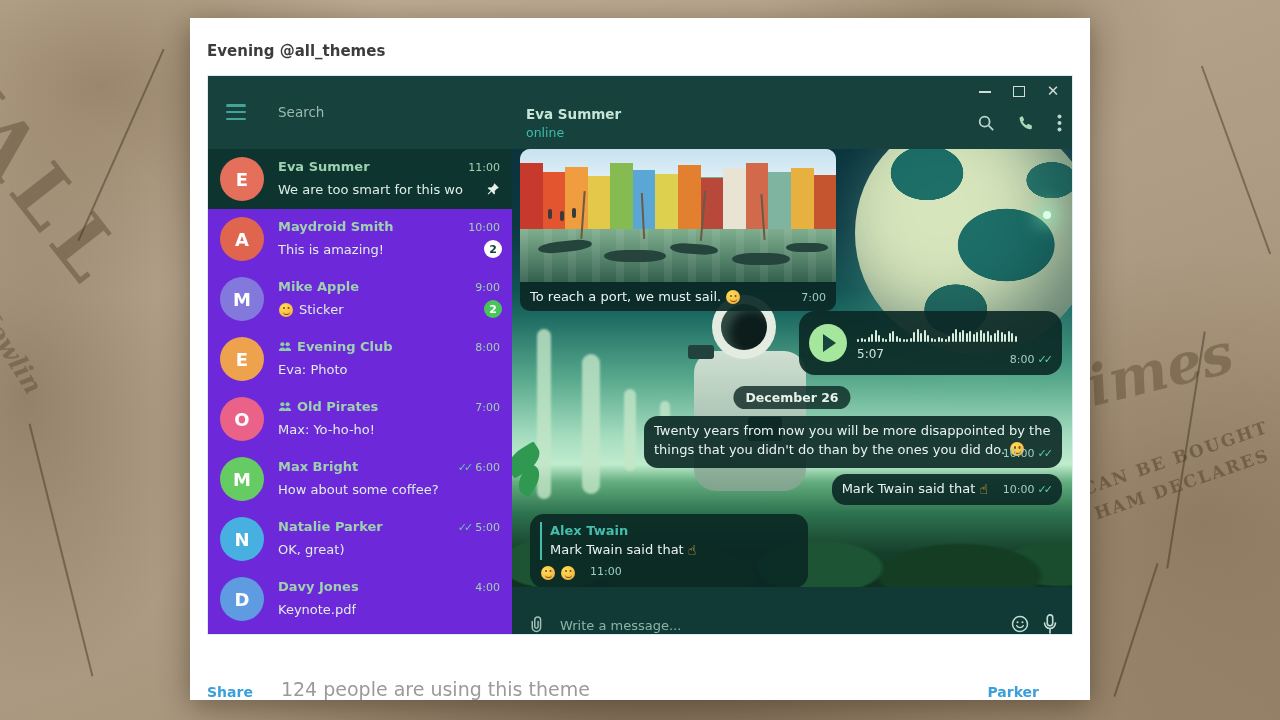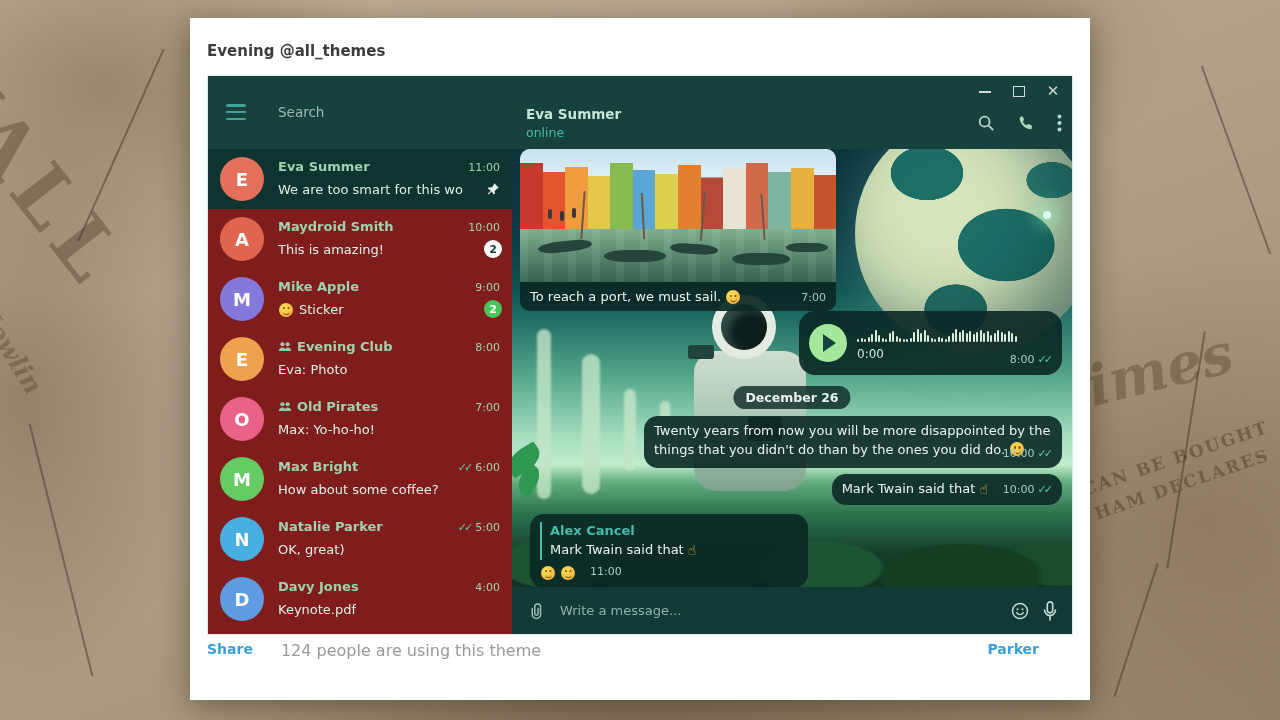--- a/index.html
+++ b/index.html
@@ -23,32 +23,32 @@
   .crack{position:absolute;background:rgba(58,44,28,.45);}
   .ck1{left:120px;top:40px;width:2px;height:210px;transform:rotate(24deg);}
   .ck2{left:60px;top:420px;width:2px;height:260px;transform:rotate(-14deg);}
   .ck3{left:1185px;top:330px;width:2px;height:240px;transform:rotate(9deg);}
   .ck4{left:1235px;top:60px;width:2px;height:200px;transform:rotate(-20deg);}
   .ck5{left:1135px;top:560px;width:2px;height:140px;transform:rotate(18deg);}
 
   
   .dialog{position:absolute;left:190px;top:18px;width:900px;height:682px;background:#ffffff;box-shadow:0 6px 28px rgba(40,28,14,.45);}
   .dialog-title{position:absolute;left:17px;top:24px;font-size:15px;font-weight:bold;color:#3c3c3c;}
-  .footer{position:absolute;left:0;right:0;bottom:0;height:59px;display:flex;align-items:flex-start;padding:0 17px;box-sizing:border-box;background:#fff;}
+  .footer{position:absolute;left:0;right:0;bottom:0;height:59px;display:flex;align-items:flex-end;padding:0 17px;box-sizing:border-box;background:#fff;}
   .link{color:#3ba0d9;font-weight:bold;font-size:14px;cursor:pointer;}
   .share{margin-right:28px;}
-  .usage{color:#9a9a9a;font-size:16px;}
+  .usage{color:#9a9a9a;font-size:19px;}
   .cancel{margin-left:auto;margin-right:34px;}
   .apply-btn{width:151px;height:35px;background:#42a9e2;border:none;border-radius:4px;color:#fff;font-weight:bold;font-size:14px;font-family:inherit;cursor:pointer;}
 
   
   .preview{position:absolute;left:17px;top:57px;width:866px;height:560px;display:flex;overflow:hidden;background:#1e4c47;border:1px solid #dcedf4;box-sizing:border-box;}
 
   
-  .sidebar{position:relative;width:304px;flex:0 0 304px;background:#7f1d1d;}
+  .sidebar{position:relative;width:304px;flex:0 0 304px;background:#6d28d9;}
   .sb-header{position:relative;height:73px;background:#17413d;}
   .burger{position:absolute;left:18px;top:28px;width:20px;height:16px;display:flex;flex-direction:column;justify-content:space-between;cursor:pointer;}
   .burger span{display:block;height:2.5px;border-radius:2px;background:#43a399;}
   .sb-search{position:absolute;left:70px;top:28px;font-size:13.5px;color:#9cbab2;cursor:text;}
   .rows{position:absolute;top:73px;left:0;right:0;}
   .row{position:relative;height:60px;cursor:pointer;}
   .row.selected{background:#0e3430;}
   .avatar{position:absolute;left:12px;top:8px;width:44px;height:44px;border-radius:50%;color:#fff;font-size:18px;font-weight:bold;display:flex;align-items:center;justify-content:center;}
   .row-name{position:absolute;left:70px;top:10px;font-size:13px;font-weight:bold;color:#9ed2ae;white-space:nowrap;display:flex;align-items:center;gap:5px;}
   .row-time{position:absolute;right:12px;top:12px;font-size:11px;color:#9ed2ae;display:flex;align-items:center;gap:3px;}
@@ -138,21 +138,21 @@
   .r-line{display:flex;align-items:flex-end;gap:4px;white-space:nowrap;}
   .r-line .stamp{margin-left:10px;}
 
   
   .emj{position:relative;display:inline-block;width:14px;height:14px;border-radius:50%;background:radial-gradient(circle at 35% 30%,#ffde55,#f2a93b);vertical-align:-2px;margin:0 1px;}
   .emj::before{content:"";position:absolute;left:3.5px;top:4.5px;width:2.2px;height:2.2px;background:#7a4b12;border-radius:50%;box-shadow:4.5px 0 0 #7a4b12;}
   .emj::after{content:"";position:absolute;left:3.5px;top:7px;width:7px;height:4px;border-bottom:1.6px solid #7a4b12;border-radius:0 0 7px 7px;}
   .emj-hand{color:#f4b73f;font-size:14px;line-height:1;vertical-align:-1px;font-family:"DejaVu Sans",sans-serif;}
 
   
-  .input-bar{position:absolute;left:0;right:0;bottom:0;height:47px;background:#113a36;display:flex;align-items:center;gap:12px;padding:0 14px;box-sizing:border-box;z-index:5;}
+  .input-bar{position:absolute;left:0;right:0;bottom:0;height:47px;background:#113a36;display:flex;align-items:flex-end;gap:12px;padding:0 14px;box-sizing:border-box;z-index:5;}
   .msg-input{flex:1;background:transparent;border:none;outline:none;color:#dfeee6;font-size:13px;font-family:inherit;}
   .msg-input::placeholder{color:#8fb3aa;}
 </style>
 </head>
 <body>
 
 <div class="stage">
 
   <div class="texture">
     <div class="tex-word w-wall">WALL</div>
@@ -442,21 +442,21 @@
                 <span style="height: 11px;"></span>
                 <span style="height: 7px;"></span>
                 <span style="height: 9px;"></span>
                 <span style="height: 12px;"></span>
                 <span style="height: 10px;"></span>
                 <span style="height: 8px;"></span>
                 <span style="height: 11px;"></span>
                 <span style="height: 9px;"></span>
                 <span style="height: 6px;"></span>
               </div>
-            <div class="vdur">0:00</div>
+            <div class="vdur">5:07</div>
             <div class="vstamp">
               <span class="stamp">8:00</span>
               <span class="checks">✓✓</span>
             </div>
           </div>
 
           <div class="date-badge">December 26</div>
 
           <div class="bub m1">
             <span>Twenty years from now you will be more disappointed by the things that you didn't do than by the ones you did do.</span>
@@ -471,21 +471,21 @@
             <span>Mark Twain said that</span>
             <span class="emj-hand">☝</span>
             <span class="stamp-abs">
               <span class="stamp">10:00</span>
               <span class="checks">✓✓</span>
             </span>
           </div>
 
           <div class="bub reply">
             <div class="quote">
-              <div class="q-author">Alex Cancel</div>
+              <div class="q-author">Alex Twain</div>
               <div class="q-text"><span>Mark Twain said that</span> <span class="emj-hand">☝</span></div>
             </div>
             <div class="r-line">
               <span class="emj"></span>
               <span class="emj"></span>
               <span class="stamp">11:00</span>
             </div>
           </div>
 
         </div>

